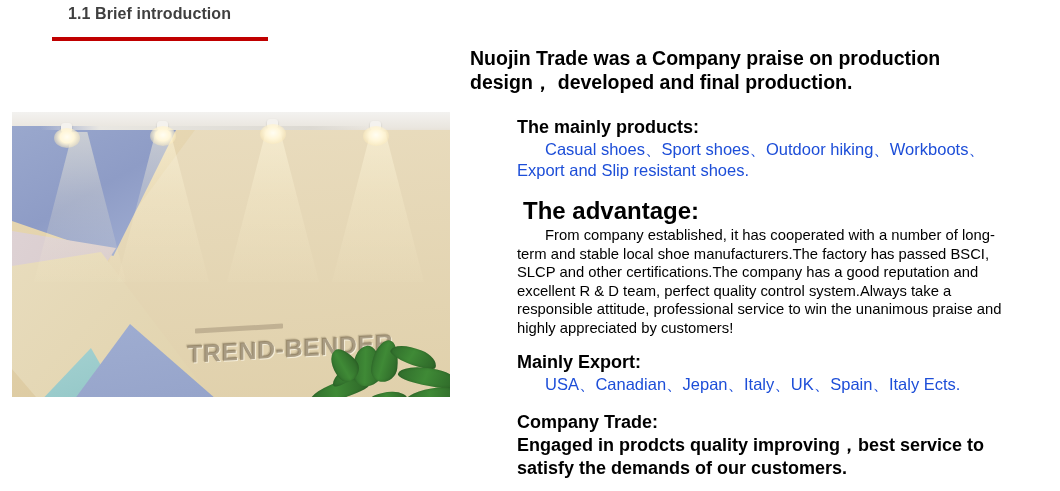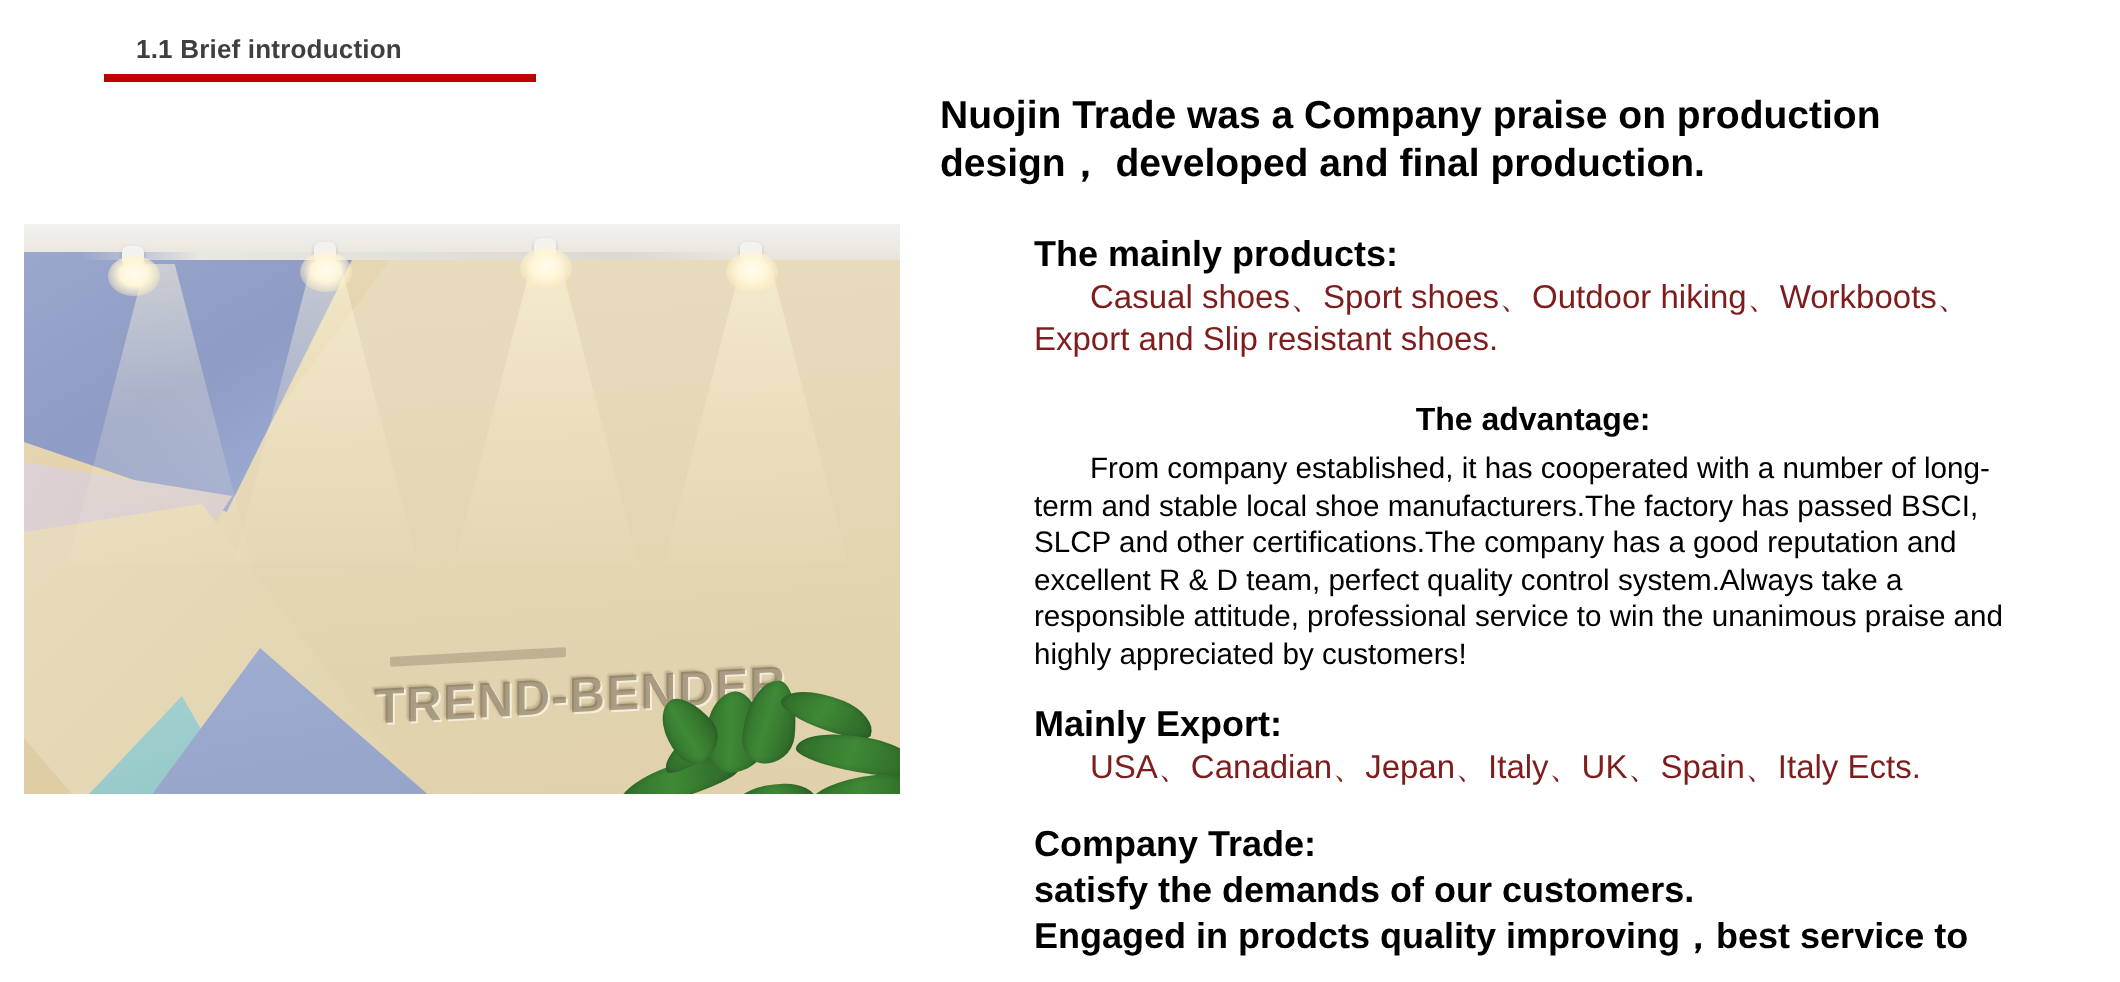--- a/index.html
+++ b/index.html
@@ -18,26 +18,25 @@
     position: absolute;
     inset: 0;
     background: #ffffff;
   }
 
   
   #section-heading {
     position: absolute;
     left: 68px;
     top: 5px;
-    font-size: 13px;
+    font-size: 16px;
     font-weight: bold;
     color: #3f3f3f;
     letter-spacing: 0.1px;
     white-space: nowrap;
-    margin-top: 12px;
   }
   #heading-rule {
     position: absolute;
     left: 52px;
     top: 37px;
     width: 216px;
     height: 4px;
     background: #c00000;
   }
 
@@ -165,30 +164,29 @@
     color: #000;
   }
   .h-sub {
     font-weight: bold;
     font-size: 18px;
     line-height: 23px;
     color: #000;
   }
   .h-adv {
     font-weight: bold;
-    font-size: 16px;
+    font-size: 24px;
     line-height: 25px;
     color: #000;
     margin-left: 6px;
-    text-align: center;
   }
   .body-t {
     font-size: 16.5px;
     line-height: 20.5px;
-    color: #7f1d1d;
+    color: #1d4ed8;
   }
   .body-sm {
     font-size: 14.8px;
     line-height: 18.5px;
     color: #000000;
   }
   .indent { text-indent: 28px; }
   .blk { margin-top: 14px; margin-left: 47px; }
 </style>
 </head>
@@ -262,18 +260,18 @@
       <div class="body-sm indent" style="margin-top:3px;">From company established, it has cooperated with a number of long-term and stable local shoe manufacturers.The factory has passed BSCI, SLCP and other certifications.The company has a good reputation and excellent R &amp; D team, perfect quality control system.Always take a responsible attitude, professional service to win the unanimous praise and highly appreciated by customers!</div>
     </div>
 
     <div class="blk" style="margin-top:14px;">
       <div class="h-sub">Mainly Export:</div>
       <div class="body-t indent">USA、Canadian、Jepan、Italy、UK、Spain、Italy Ects.</div>
     </div>
 
     <div class="blk" style="margin-top:16px;">
       <div class="h-sub">Company Trade:</div>
+      <div class="h-sub">Engaged in prodcts quality improving，best service to</div>
       <div class="h-sub">satisfy the demands of our customers.</div>
-      <div class="h-sub">Engaged in prodcts quality improving，best service to</div>
     </div>
 
   </div>
 </div>
 
 </body></html>

